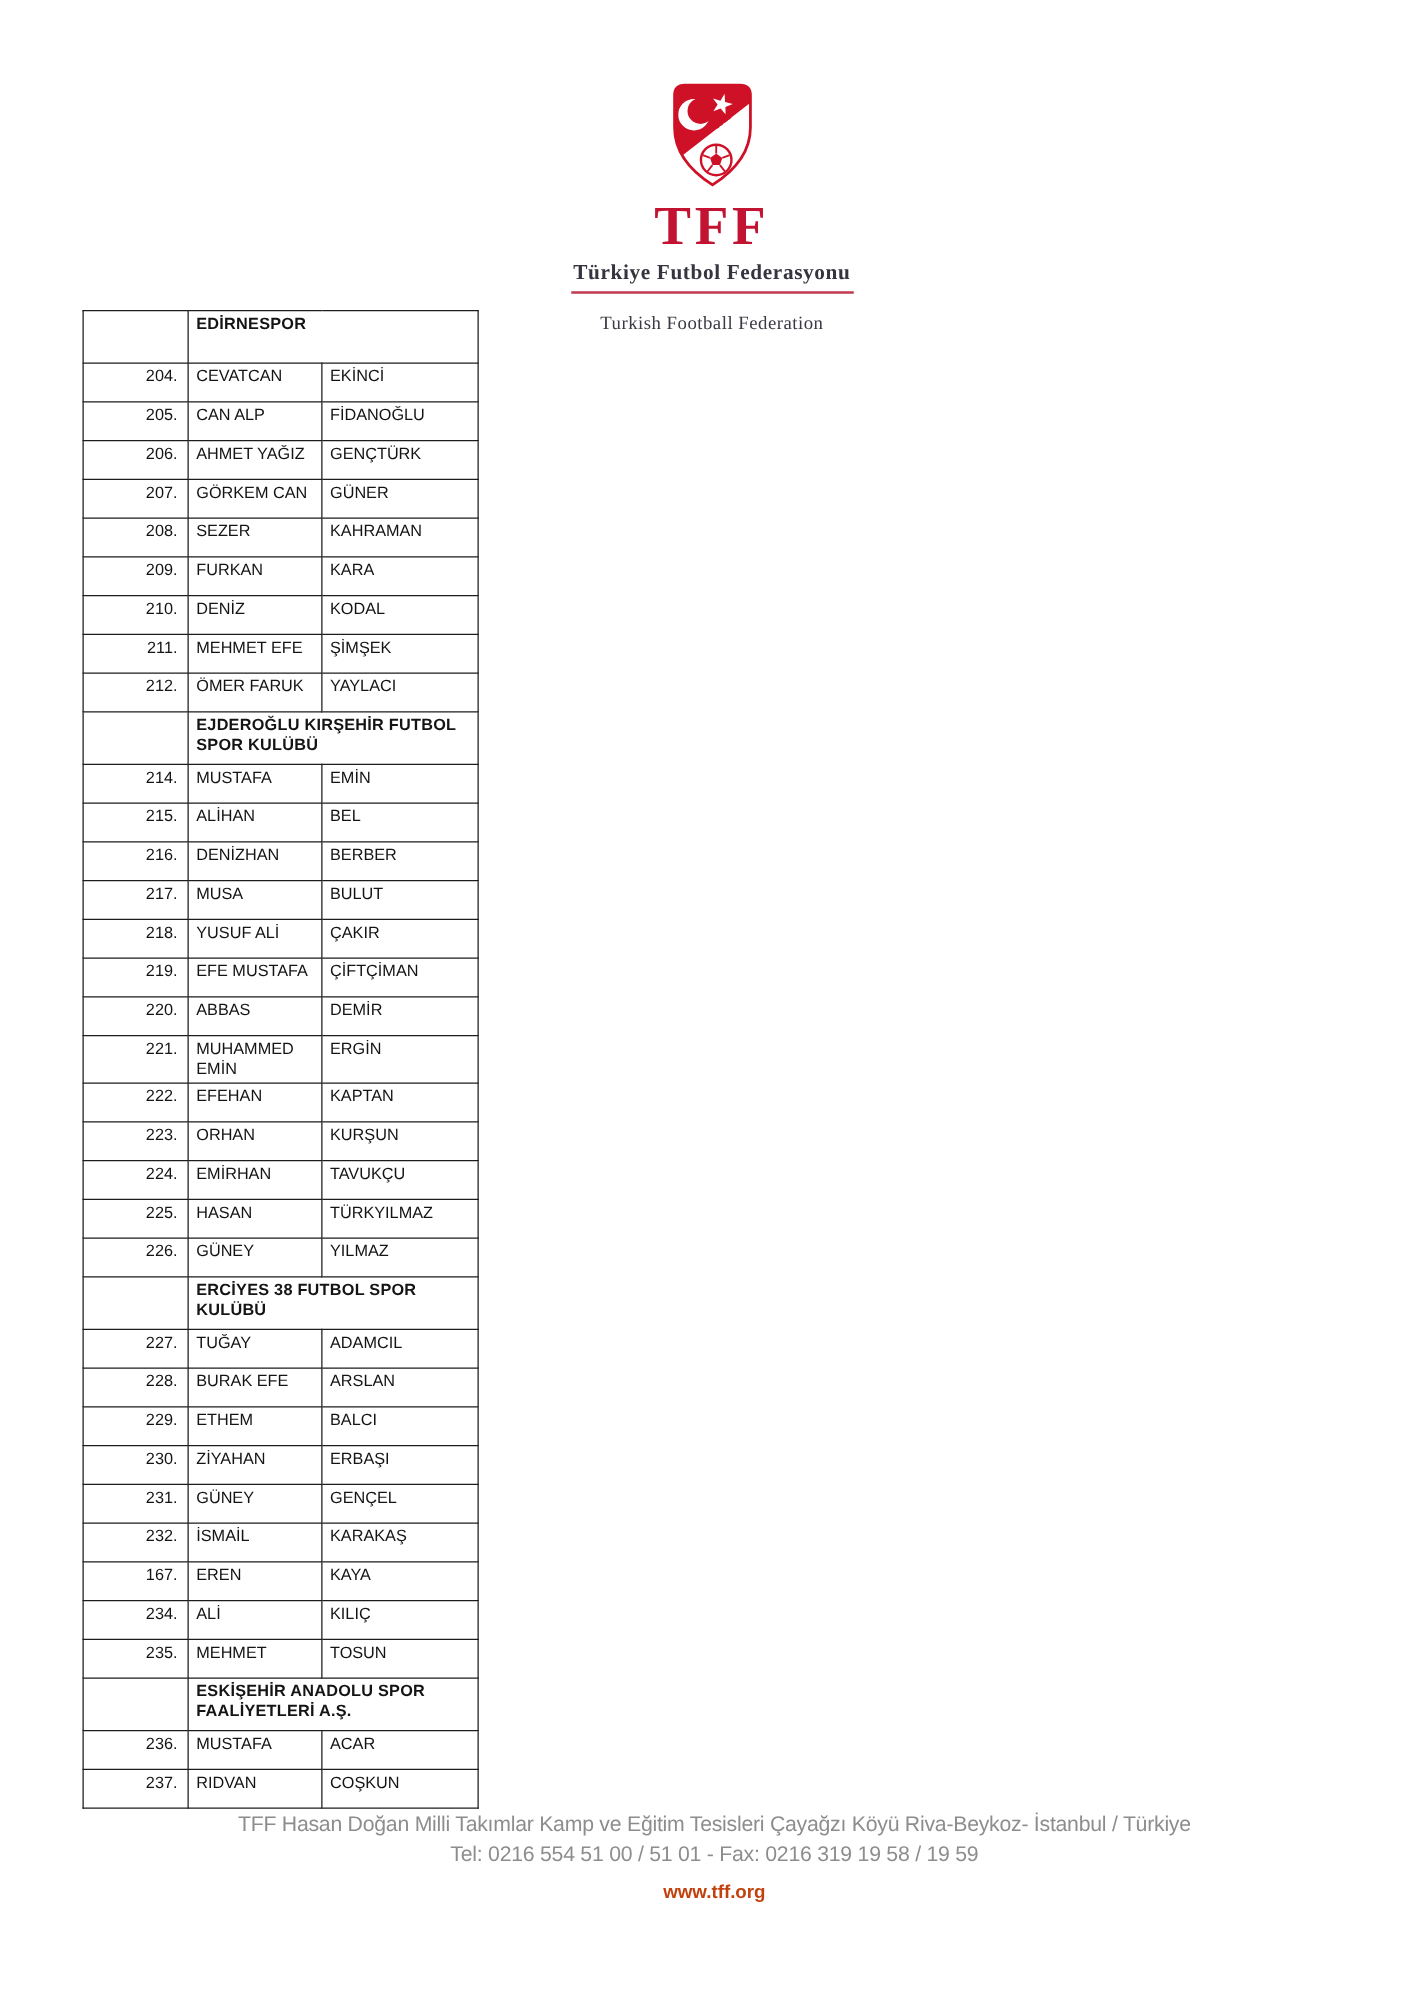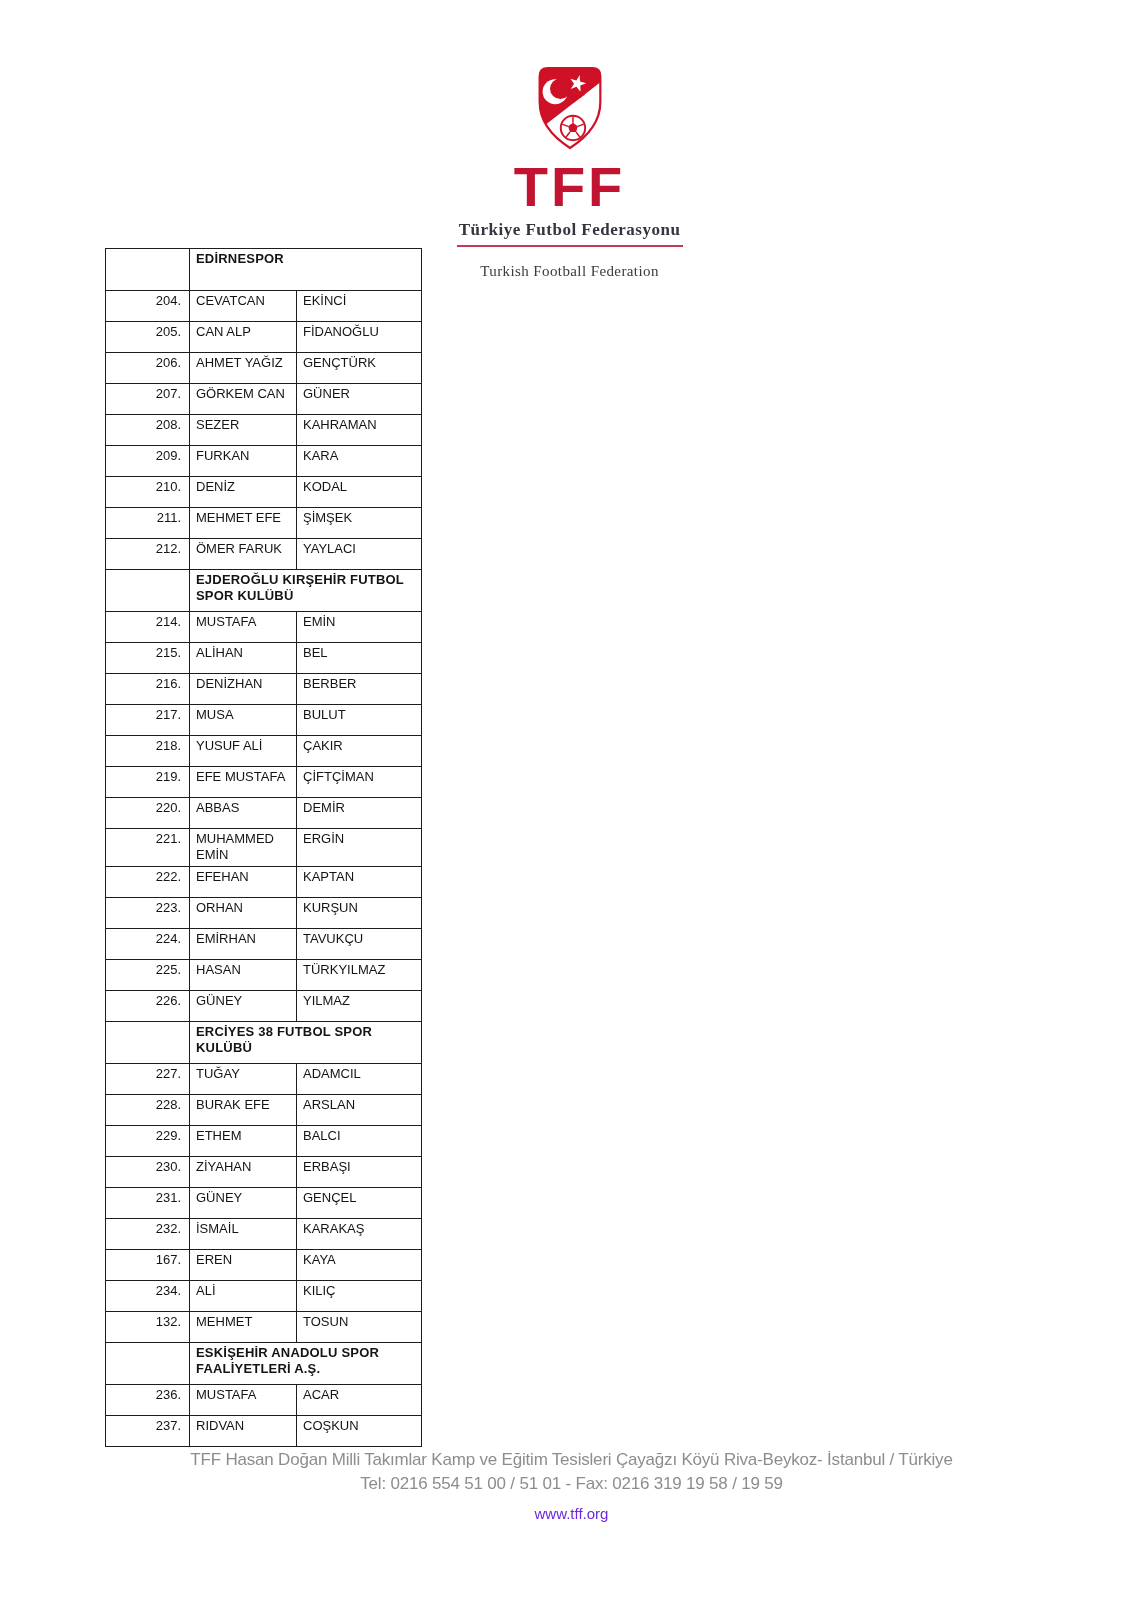--- a/index.html
+++ b/index.html
@@ -12,42 +12,42 @@
   }
 
   
   .brand{
     position:absolute;top:64px;left:0;right:0;
     display:flex;flex-direction:column;align-items:center;
     padding-left:8px;
   }
   .crest{width:74px;height:88px;display:block;}
   .brand-acronym{
-    font-family:Liberation Sans, sans-serif;
-    font-weight:bold;font-size:56px;line-height:1;
+    font-family:Liberation Serif, serif;
+    font-weight:bold;font-size:44px;line-height:1;
     letter-spacing:3px;color:#C21432;margin-top:7px;
   }
   .brand-tr{
     font-family:Liberation Serif, serif;
     font-weight:600;font-size:17px;line-height:1.1;
     letter-spacing:0.5px;color:#35343F;margin-top:6px;
   }
   .brand-rule{
     width:226px;height:2px;background:#C13A50;margin-top:5px;
   }
   .brand-en{
     font-family:"Liberation Serif", serif;
     font-size:15px;color:#3A3944;margin-top:16px;letter-spacing:0.4px;
   }
 
   
   .roster{
     position:absolute;left:66px;top:248px;
     width:316px;
-    border-collapse:collapse;table-layout:fixed;margin-left:39px;
+    border-collapse:collapse;table-layout:fixed;
   }
   .roster col.c-num{width:84px;}
   .roster col.c-first{width:107px;}
   .roster col.c-last{width:125px;}
   .roster td{
     border:1.5px solid #1c1c1c;
     font-size:13px;line-height:16px;
     color:#141414;
     vertical-align:top;
     padding:2px 6px 3px 6px;
@@ -63,21 +63,21 @@
     position:absolute;left:0;right:0;top:1448px;
     text-align:center;
     padding-left:12px;
   }
   .footer .addr{
     font-size:17px;line-height:24px;letter-spacing:-0.2px;
     color:#8D8D8D;
   }
   .footer .site{
     display:inline-block;margin-top:9px;
-    font-size:15px;font-weight:normal;color:#6d28d9;
+    font-size:15px;font-weight:bold;color:#c2410c;
   }
 </style>
 </head>
 <body>
 
 <div class="page">
 
   <div class="brand">
     <svg class="crest" viewBox="0 0 100 116" xmlns="http://www.w3.org/2000/svg" aria-hidden="true">
       <defs>
@@ -284,21 +284,21 @@
           <td class="num">167.</td>
           <td class="first">EREN</td>
           <td class="last">KAYA</td>
         </tr>
         <tr class="player-row">
           <td class="num">234.</td>
           <td class="first">ALİ</td>
           <td class="last">KILIÇ</td>
         </tr>
         <tr class="player-row">
-          <td class="num">132.</td>
+          <td class="num">235.</td>
           <td class="first">MEHMET</td>
           <td class="last">TOSUN</td>
         </tr>
         <tr class="club-row">
           <td class="num"></td>
           <td class="club" colspan="2">ESKİŞEHİR ANADOLU SPOR FAALİYETLERİ A.Ş.</td>
         </tr>
         <tr class="player-row">
           <td class="num">236.</td>
           <td class="first">MUSTAFA</td>

